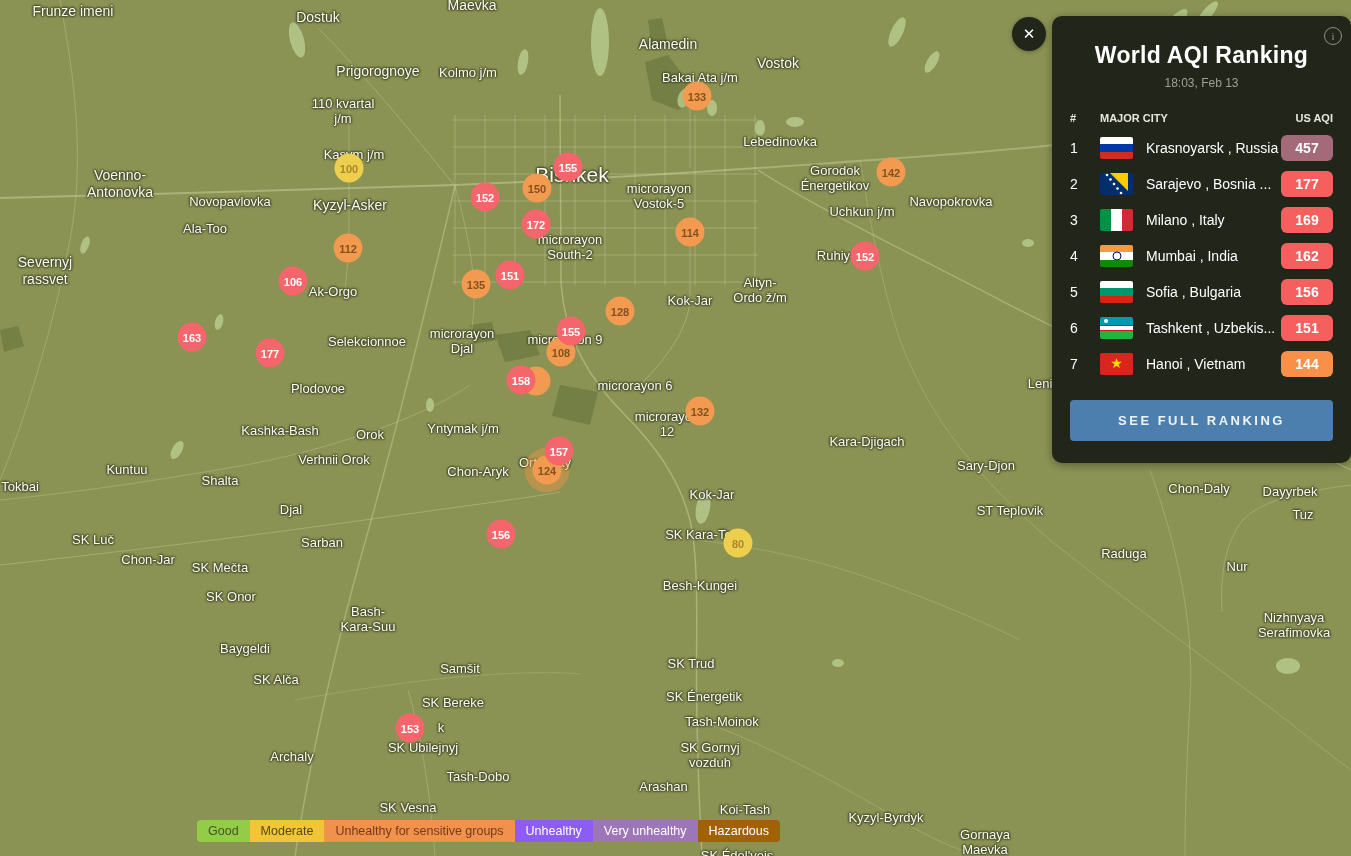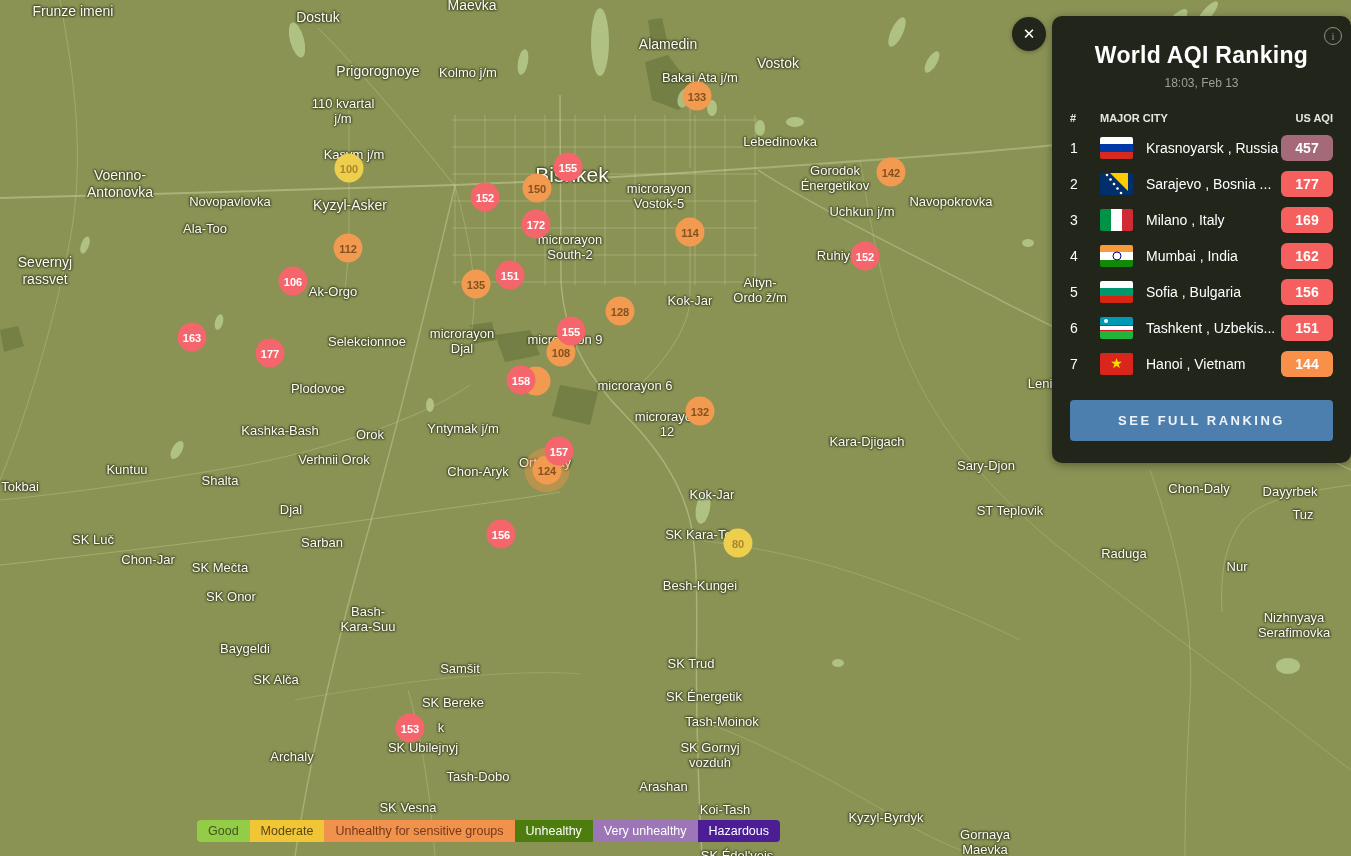--- a/index.html
+++ b/index.html
@@ -204,21 +204,21 @@
       <div class="map-label" style="left: 276px; top: 680px;">SK Alča</div>
       <div class="map-label" style="left: 712px; top: 495px;">Kok-Jar</div>
       <div class="map-label" style="left: 702px; top: 535px;">SK Kara-Too</div>
       <div class="map-label" style="left: 700px; top: 586px;">Besh-Kungei</div>
       <div class="map-label" style="left: 691px; top: 664px;">SK Trud</div>
       <div class="map-label" style="left: 704px; top: 697px;">SK Énergetik</div>
       <div class="map-label" style="left: 722px; top: 722px;">Tash-Moinok</div>
       <div class="map-label" style="left: 710px; top: 755px;">SK Gornyj
 vozduh</div>
       <div class="map-label" style="left: 645px; top: 787px; padding-left: 37px;">Arashan</div>
-      <div class="map-label" style="left: 725px; top: 810px;">Koi-Tash</div>
+      <div class="map-label" style="left: 745px; top: 810px;">Koi-Tash</div>
       <div class="map-label" style="left: 749px; top: 832px;">Gornyj</div>
       <div class="map-label" style="left: 737px; top: 856px;">SK Édel'vejs</div>
       <div class="map-label" style="left: 460px; top: 669px;">Samšit</div>
       <div class="map-label" style="left: 453px; top: 703px;">SK Bereke</div>
       <div class="map-label" style="left: 441px; top: 728px;">k</div>
       <div class="map-label" style="left: 423px; top: 748px;">SK Ubilejnyj</div>
       <div class="map-label" style="left: 478px; top: 777px;">Tash-Dobo</div>
       <div class="map-label" style="left: 408px; top: 808px;">SK Vesna</div>
       <div class="map-label" style="left: 292px; top: 757px;">Archaly</div>
       <div class="map-label" style="left: 886px; top: 818px;">Kyzyl-Byrdyk</div>
@@ -252,23 +252,23 @@
       <div class="marker red" style="left: 559px; top: 451px;">157</div>
       <div class="marker red" style="left: 501px; top: 534px;">156</div>
       <div class="marker yellow" style="left: 738px; top: 543px;">80</div>
       <div class="marker red" style="left: 410px; top: 728px;">153</div>
     </div>
 
   <div class="legend" id="legend">
       <span class="seg" style="background: rgb(147, 205, 72); color: rgb(69, 84, 29);">Good</span>
       <span class="seg" style="background: rgb(240, 198, 54); color: rgb(89, 71, 26);">Moderate</span>
       <span class="seg" style="background: rgb(240, 146, 76); color: rgb(118, 57, 28);">Unhealthy for sensitive groups</span>
-      <span class="seg" style="background: #4d7c0f; color: rgb(255, 255, 255);">Unhealthy</span>
+      <span class="seg" style="background: #8b5cf6; color: rgb(255, 255, 255);">Unhealthy</span>
       <span class="seg" style="background: rgb(156, 118, 183); color: rgb(255, 255, 255);">Very unhealthy</span>
-      <span class="seg" style="background: #4c1d95; color: rgb(255, 255, 255);">Hazardous</span>
+      <span class="seg" style="background: #a16207; color: rgb(255, 255, 255);">Hazardous</span>
     </div>
 
   <div class="close-btn">
     <span>✕</span>
   </div>
 
   <div class="panel">
     <div class="info-icon">i</div>
     <div class="panel-title">World AQI Ranking</div>
     <div class="panel-time">18:03, Feb 13</div>

